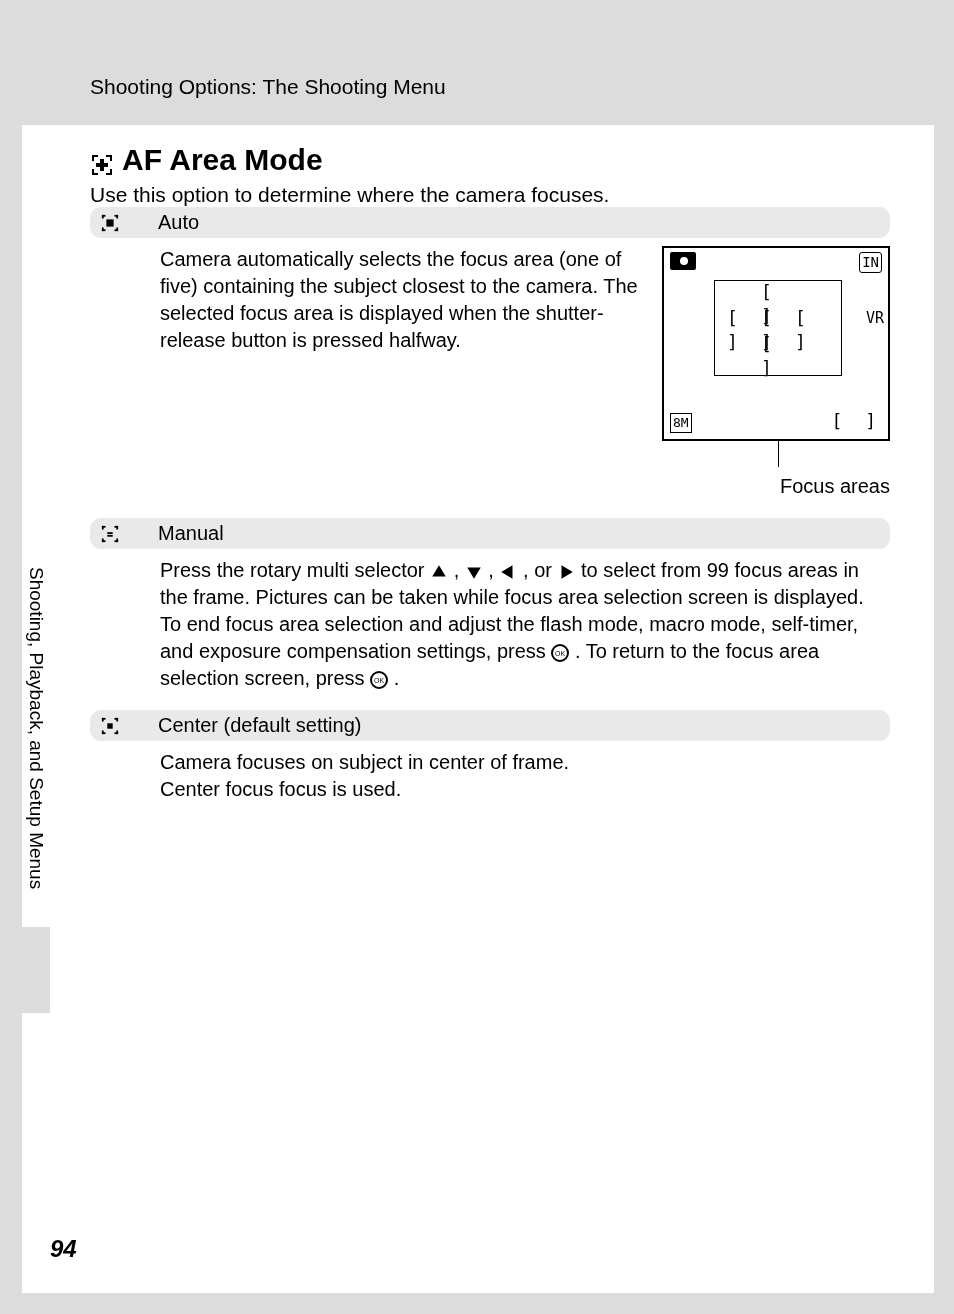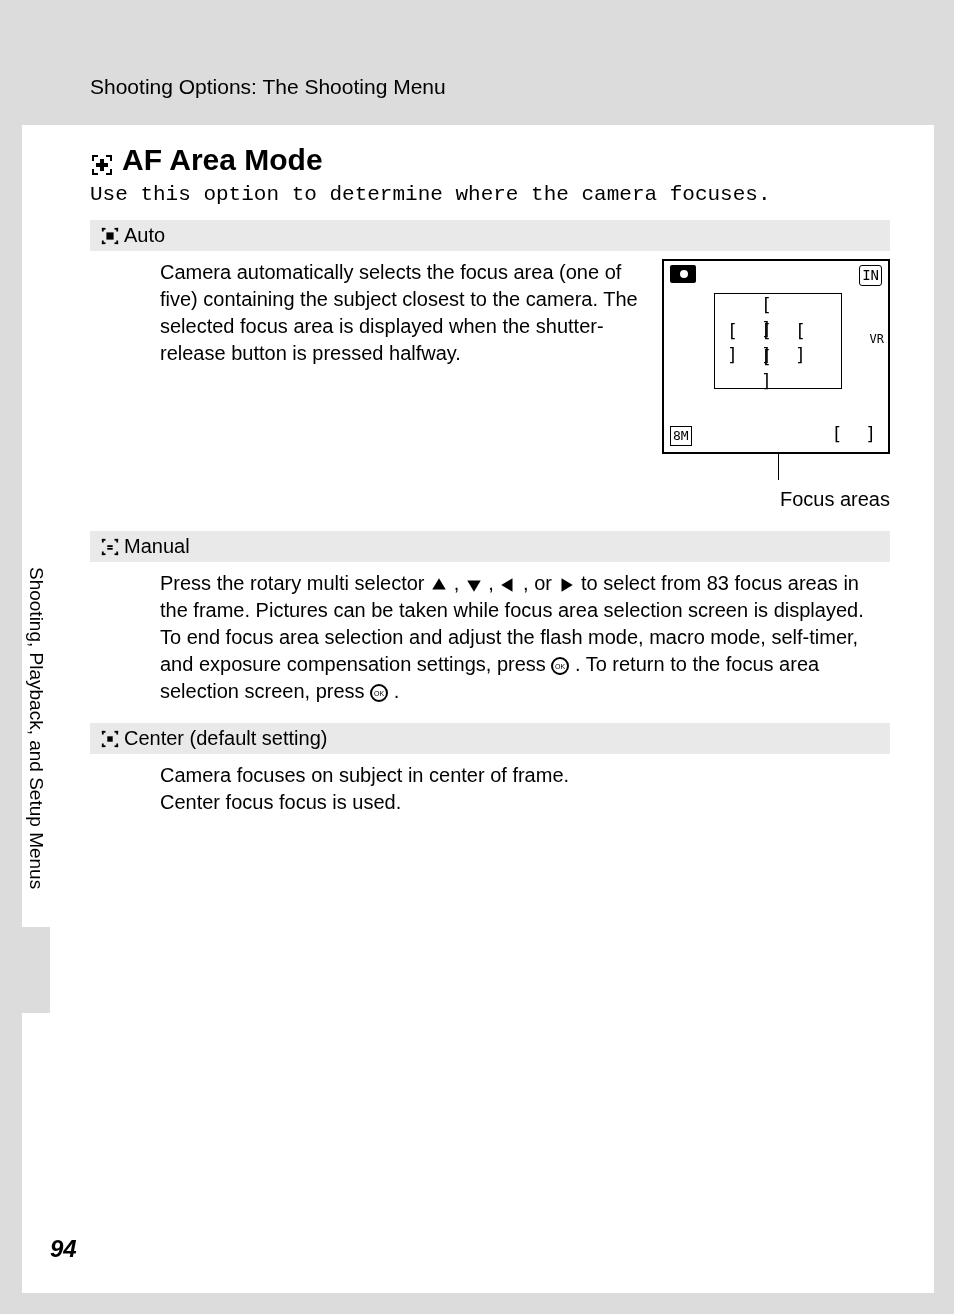--- a/index.html
+++ b/index.html
@@ -35,29 +35,29 @@
   .h1 {
     font-size: 30px;
     font-weight: 700;
     display: flex;
     align-items: flex-end;
     gap: 8px;
     margin-bottom: 6px;
   }
   .intro {
     font-size: 21px;
-    margin-bottom: 14px;
-    font-family: Liberation Mono, monospace;
   }
   .row-head {
     background: #e9e9e9;
     display: flex;
     align-items: center;
     padding: 4px 8px 4px 6px;
     font-size: 20px;
+    gap: 34px;
+    border-radius: 11px;
   }
   .row-head .icon-cell {
     width: 28px;
     display: flex;
     justify-content: center;
   }
   .row-body {
     font-size: 20px;
     line-height: 1.35;
     padding: 8px 0 18px 70px;
@@ -71,21 +71,21 @@
   .camera-lcd {
     width: 228px;
     height: 195px;
     border: 2px solid #000;
     position: relative;
     font-family: monospace;
   }
   .camera-lcd .tl { position: absolute; left: 6px; top: 4px; width:26px; height:18px; border:2px solid #000; background:#000; border-radius:2px; }
   .camera-lcd .tl::after{ content:""; position:absolute; left:8px; top:3px; width:8px; height:8px; background:#fff; border-radius:50%; }
   .camera-lcd .tr { position: absolute; right: 6px; top: 4px; font-size:14px; border:1px solid #000; padding:0 2px; border-radius:3px;}
-  .camera-lcd .mr { position: absolute; right: 4px; top: 70px; font-size:12px;}
+  .camera-lcd .mr { position: absolute; right: 4px; top: 60px; font-size:15px;}
   .camera-lcd .bl { position: absolute; left: 6px; bottom: 6px; font-size:13px; border:1px solid #000; padding:0 2px;}
   .camera-lcd .br { position: absolute; right: 6px; bottom: 6px; font-size:18px; letter-spacing:6px;}
   .camera-lcd .center-box {
     position: absolute;
     left: 50px; top: 32px; width: 128px; height: 96px;
     border: 1px solid #000;
   }
   .fa-grid {
     position:absolute; left:12px; top:10px;
     display:grid; grid-template-columns: repeat(3, 34px); grid-template-rows: repeat(3, 26px);
@@ -235,21 +235,21 @@
           <svg viewBox="0 0 16 16">
             <polygon points="12,2 12,14 2,8" fill="#000"></polygon>
           </svg>
         </span>
       <span>, or </span>
       <span class="inline-icon">
           <svg viewBox="0 0 16 16">
             <polygon points="4,2 4,14 14,8" fill="#000"></polygon>
           </svg>
         </span>
-      <span> to select from 83 focus areas in the frame. Pictures can be taken while focus area selection screen is displayed.</span>
+      <span> to select from 99 focus areas in the frame. Pictures can be taken while focus area selection screen is displayed.</span>
       <br>
       <span>To end focus area selection and adjust the flash mode, macro mode, self-timer, and exposure compensation settings, press </span>
       <span class="inline-icon">
           <svg viewBox="0 0 18 18">
             <circle cx="9" cy="9" r="8" fill="none" stroke="#000" stroke-width="2"></circle>
             <text x="9" y="12" text-anchor="middle" font-size="7" font-family="Arial" fill="#000">OK</text>
           </svg>
         </span>
       <span>. To return to the focus area selection screen, press </span>
       <span class="inline-icon">

